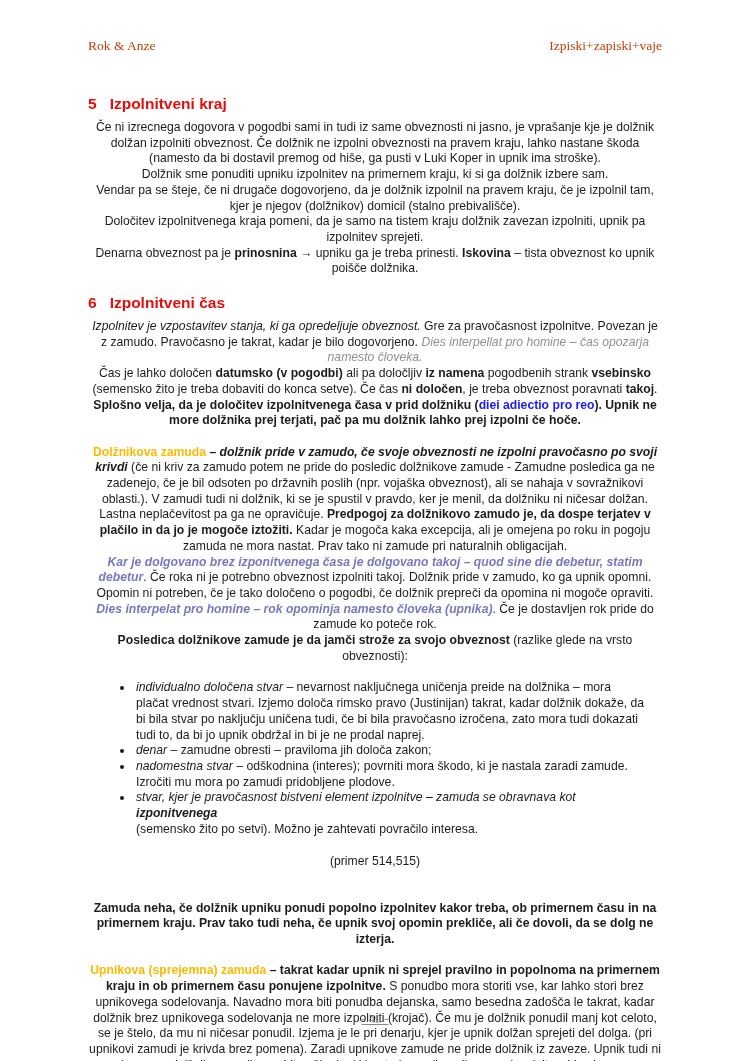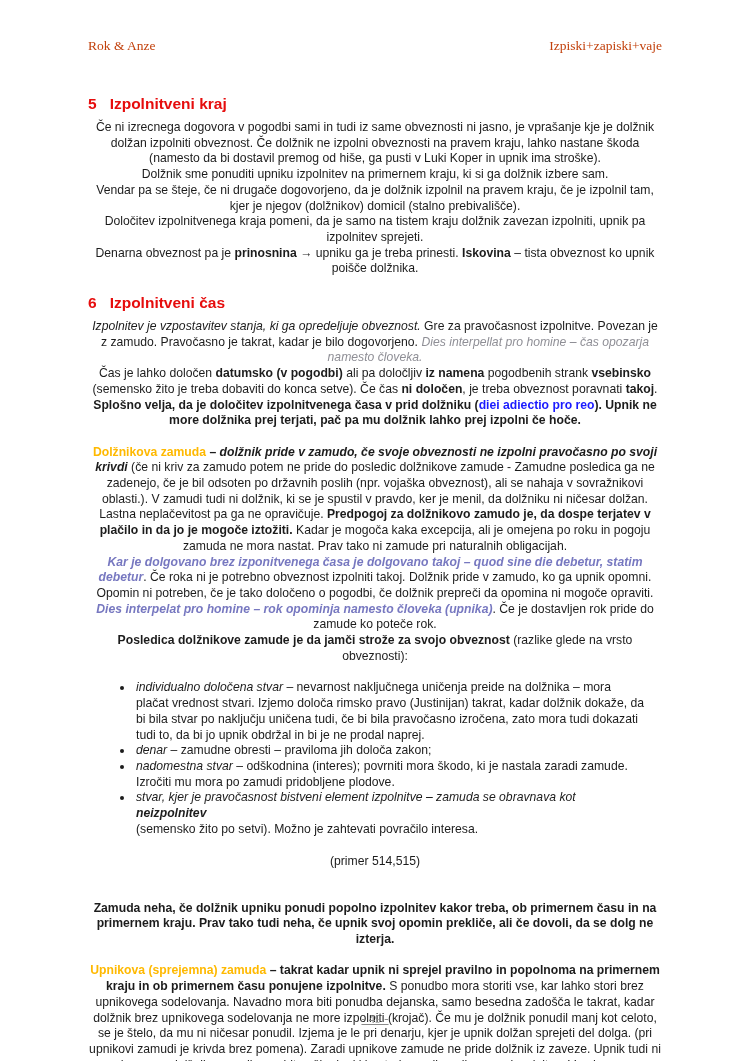--- a/index.html
+++ b/index.html
@@ -66,21 +66,21 @@
         <span>6</span>
         <span>Izpolnitveni čas</span>
       </div>
       <div class="para"><span class="i">Izpolnitev je vzpostavitev stanja, ki ga opredeljuje obveznost.</span><span> Gre za pravočasnost izpolnitve. Povezan je z zamudo. Pravočasno je takrat, kadar je bilo dogovorjeno. </span><span class="i gray">Dies interpellat pro homine – čas opozarja namesto človeka.</span><span><br>Čas je lahko določen </span><span class="b">datumsko (v pogodbi)</span><span> ali pa določljiv </span><span class="b">iz namena</span><span> pogodbenih strank </span><span class="b">vsebinsko</span><span> (semensko žito je treba dobaviti do konca setve). Če čas </span><span class="b">ni določen</span><span>, je treba obveznost poravnati </span><span class="b">takoj</span><span>.<br></span><span class="b">Splošno velja, da je določitev izpolnitvenega časa v prid dolžniku (</span><span class="b blue">diei adiectio pro reo</span><span class="b">). Upnik ne more dolžnika prej terjati, pač pa mu dolžnik lahko prej izpolni če hoče.</span></div>
       <div class="spacer"></div>
       <div class="para"><span class="b u orange">Dolžnikova zamuda</span><span class="b"> – </span><span class="b i">dolžnik pride v zamudo, če svoje obveznosti ne izpolni pravočasno po svoji krivdi</span><span> (če ni kriv za zamudo potem ne pride do posledic dolžnikove zamude - Zamudne posledica ga ne zadenejo, če je bil odsoten po državnih poslih (npr. vojaška obveznost), ali se nahaja v sovražnikovi oblasti.). V zamudi tudi ni dolžnik, ki se je spustil v pravdo, ker je menil, da dolžniku ni ničesar dolžan. Lastna neplačevitost pa ga ne opravičuje. </span><span class="b">Predpogoj za dolžnikovo zamudo je, da dospe terjatev v plačilo in da jo je mogoče iztožiti.</span><span> Kadar je mogoča kaka excepcija, ali je omejena po roku in pogoju zamuda ne mora nastat. Prav tako ni zamude pri naturalnih obligacijah.<br></span><span class="b i violet">Kar je dolgovano brez izponitvenega časa je dolgovano takoj – quod sine die debetur, statim debetur</span><span>. Če roka ni je potrebno obveznost izpolniti takoj. </span><span class="u">Dolžnik pride v zamudo, ko ga upnik opomni.</span><span> Opomin ni potreben, če je tako določeno o pogodbi, če dolžnik prepreči da opomina ni mogoče opraviti.  </span><span class="b i violet">Dies interpelat pro homine – rok opominja namesto človeka (upnika)</span><span>. Če je dostavljen rok pride do zamude ko poteče rok.<br></span><span class="b">Posledica dolžnikove zamude je da jamči strože za svojo obveznost</span><span> (razlike glede na vrsto obveznosti):</span></div>
       <ul class="bullets">
         <li><span class="i u">individualno določena stvar</span><span> – nevarnost naključnega uničenja preide na dolžnika – mora plačat vrednost stvari. Izjemo določa rimsko pravo (Justinijan) takrat, kadar dolžnik dokaže, da bi bila stvar po naključju uničena tudi, če bi bila pravočasno izročena, zato mora tudi dokazati tudi to, da bi jo upnik obdržal in bi je ne prodal naprej.</span></li>
         <li><span class="i u">denar</span><span> – zamudne obresti – praviloma jih določa zakon;</span></li>
         <li><span class="i u">nadomestna stvar</span><span> – odškodnina (interes); povrniti mora škodo, ki je nastala zaradi zamude. Izročiti mu mora po zamudi pridobljene plodove.</span></li>
-        <li><span class="i u">stvar, kjer je pravočasnost bistveni element izpolnitve – zamuda se obravnava kot </span><span class="b i u">neizpolnitev</span><span><br>(semensko žito po setvi). Možno je zahtevati povračilo interesa.</span></li>
+        <li><span class="i u">stvar, kjer je pravočasnost bistveni element izpolnitve – zamuda se obravnava kot </span><span class="b i u">izponitvenega</span><span><br>(semensko žito po setvi). Možno je zahtevati povračilo interesa.</span></li>
       </ul>
       <div class="para"><span>(primer 514,515)</span></div>
       <div class="spacer"></div>
       <div class="spacer"></div>
       <div class="para"><span class="b u">Zamuda neha</span><span class="b">, če dolžnik upniku ponudi popolno izpolnitev kakor treba, ob primernem času in na primernem kraju. Prav tako tudi neha, če upnik svoj opomin prekliče, ali če dovoli, da se dolg ne izterja.</span></div>
       <div class="spacer"></div>
       <div class="para"><span class="b u orange">Upnikova (sprejemna) zamuda</span><span class="b"> – takrat kadar upnik ni sprejel </span><span class="b u">pravilno in popolnoma</span><span class="b"> na primernem kraju in ob primernem času ponujene izpolnitve.</span><span> S ponudbo mora storiti vse, kar lahko stori brez upnikovega sodelovanja. Navadno mora biti ponudba dejanska, samo besedna zadošča le takrat, kadar dolžnik brez upnikovega sodelovanja ne more izpolniti (krojač). Če mu je dolžnik ponudil manj kot celoto, se je štelo, da mu ni ničesar ponudil. Izjema je le pri denarju, kjer je upnik dolžan sprejeti del dolga. (pri upnikovi zamudi je krivda brez pomena). Zaradi upnikove zamude ne pride dolžnik iz zaveze. Upnik tudi ni odgovoren dolžniku zaradi morebitne škode, ki jo utrpi zaradi upnikove ne izpolnitve. Vendar pa se </span><span class="b">dolžniku zmanjša odgovornost</span><span>. Dolžnik bo odgovarjal le za naklepna</span></div>
     </div>
 </div>
 <div class="footer">

